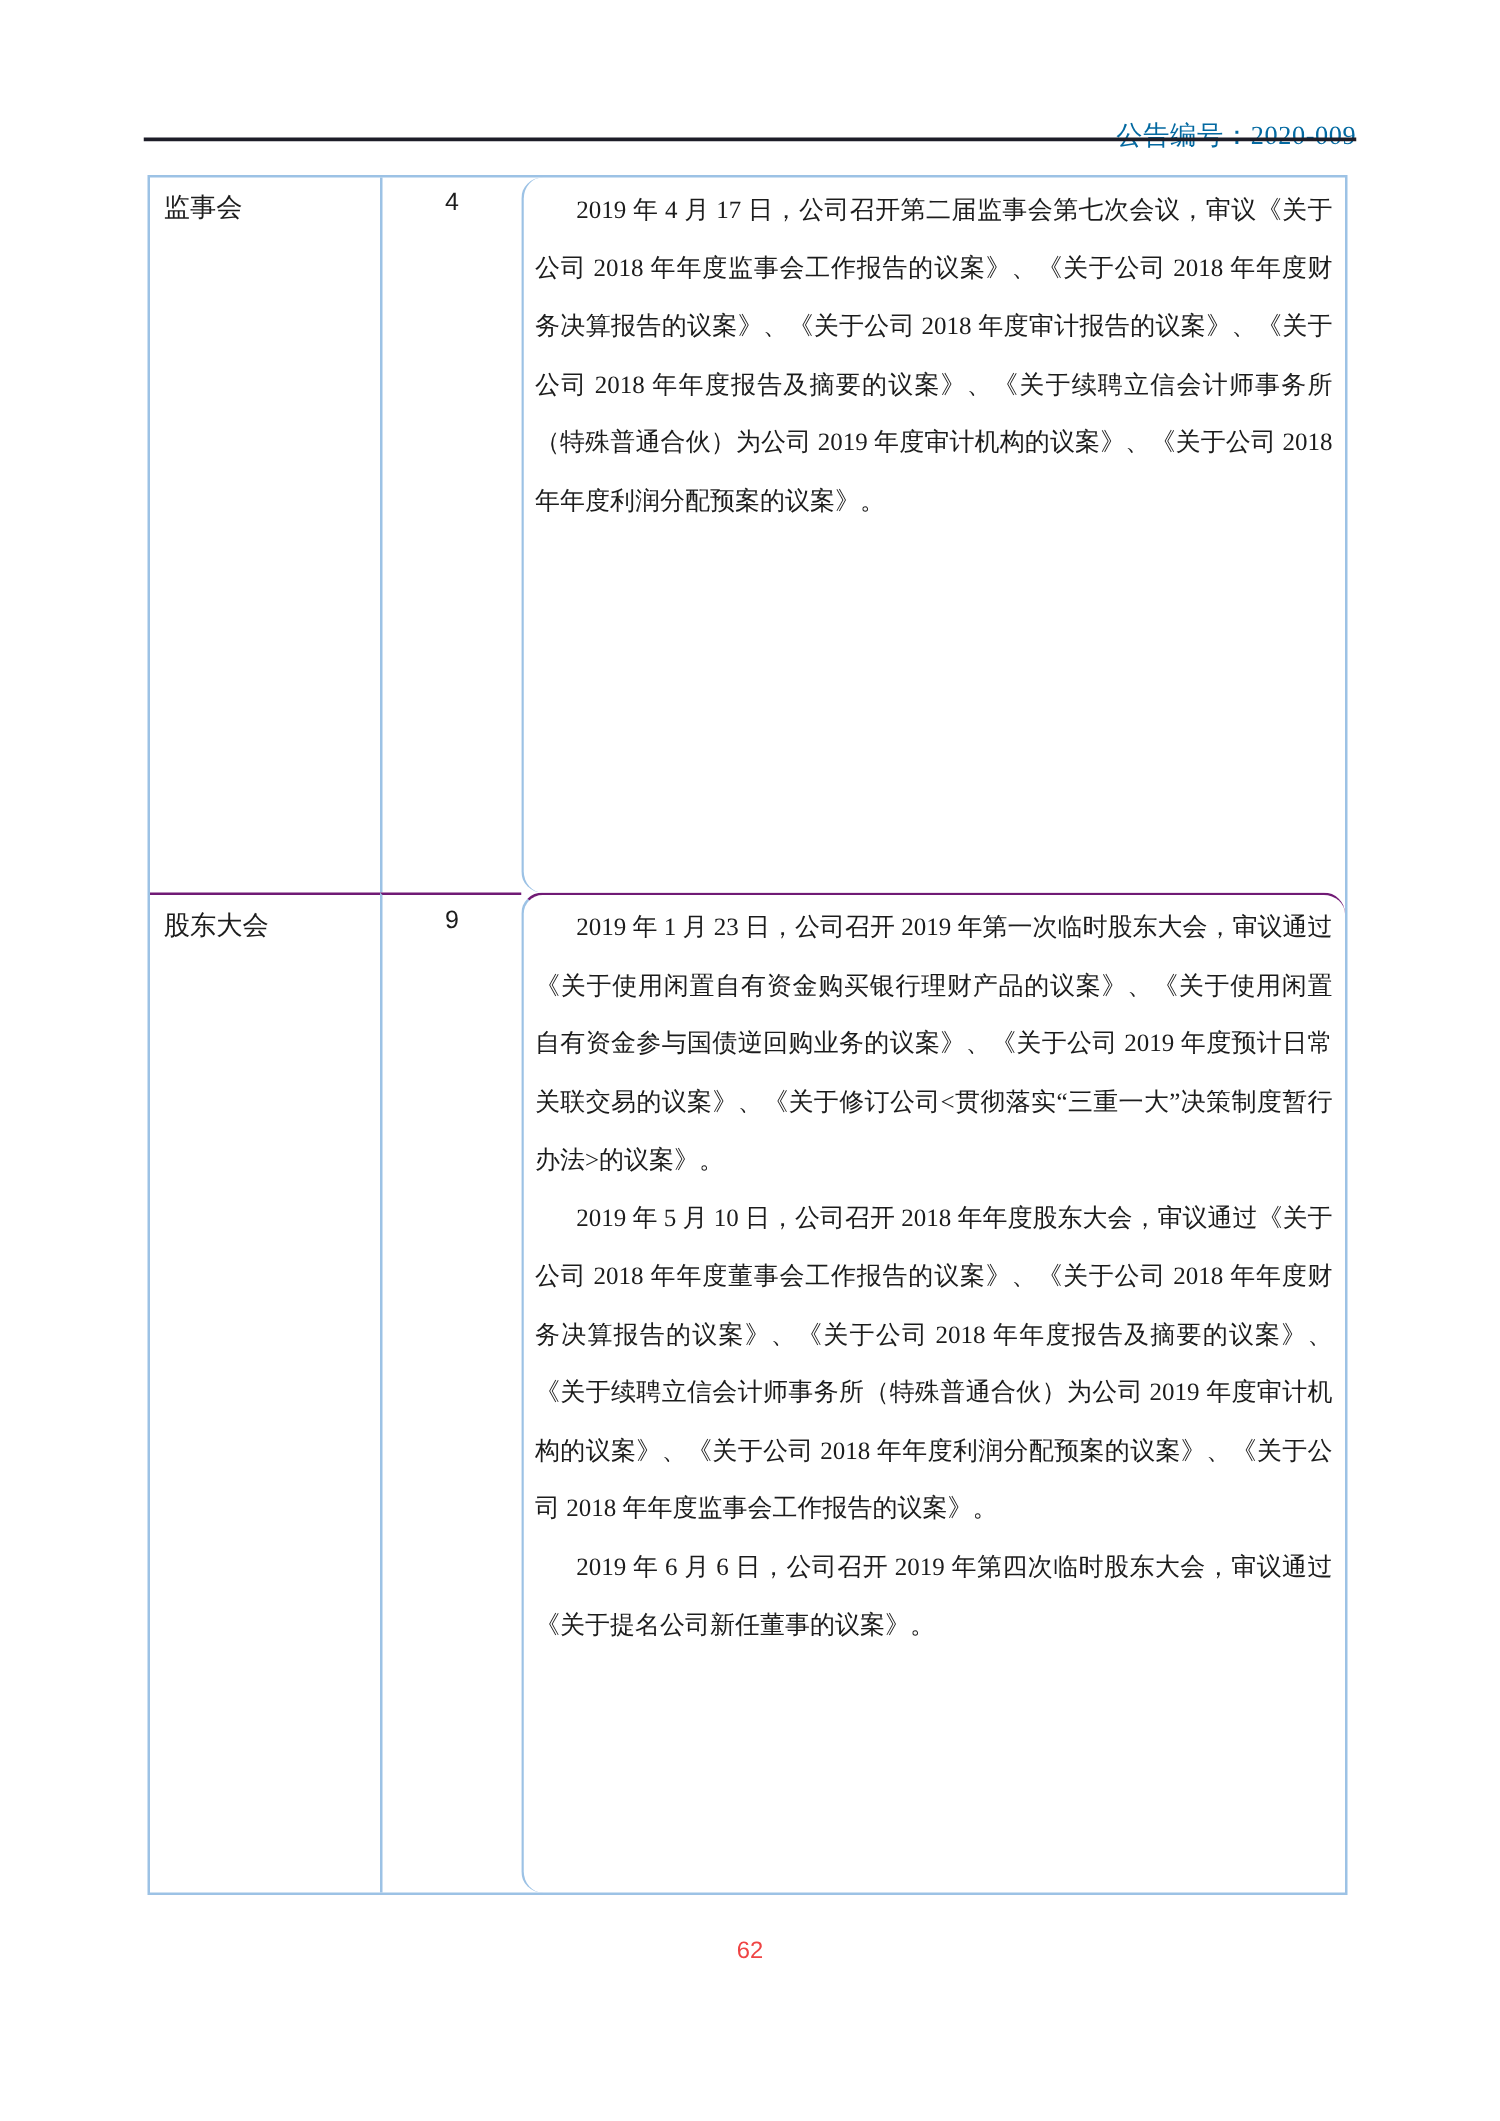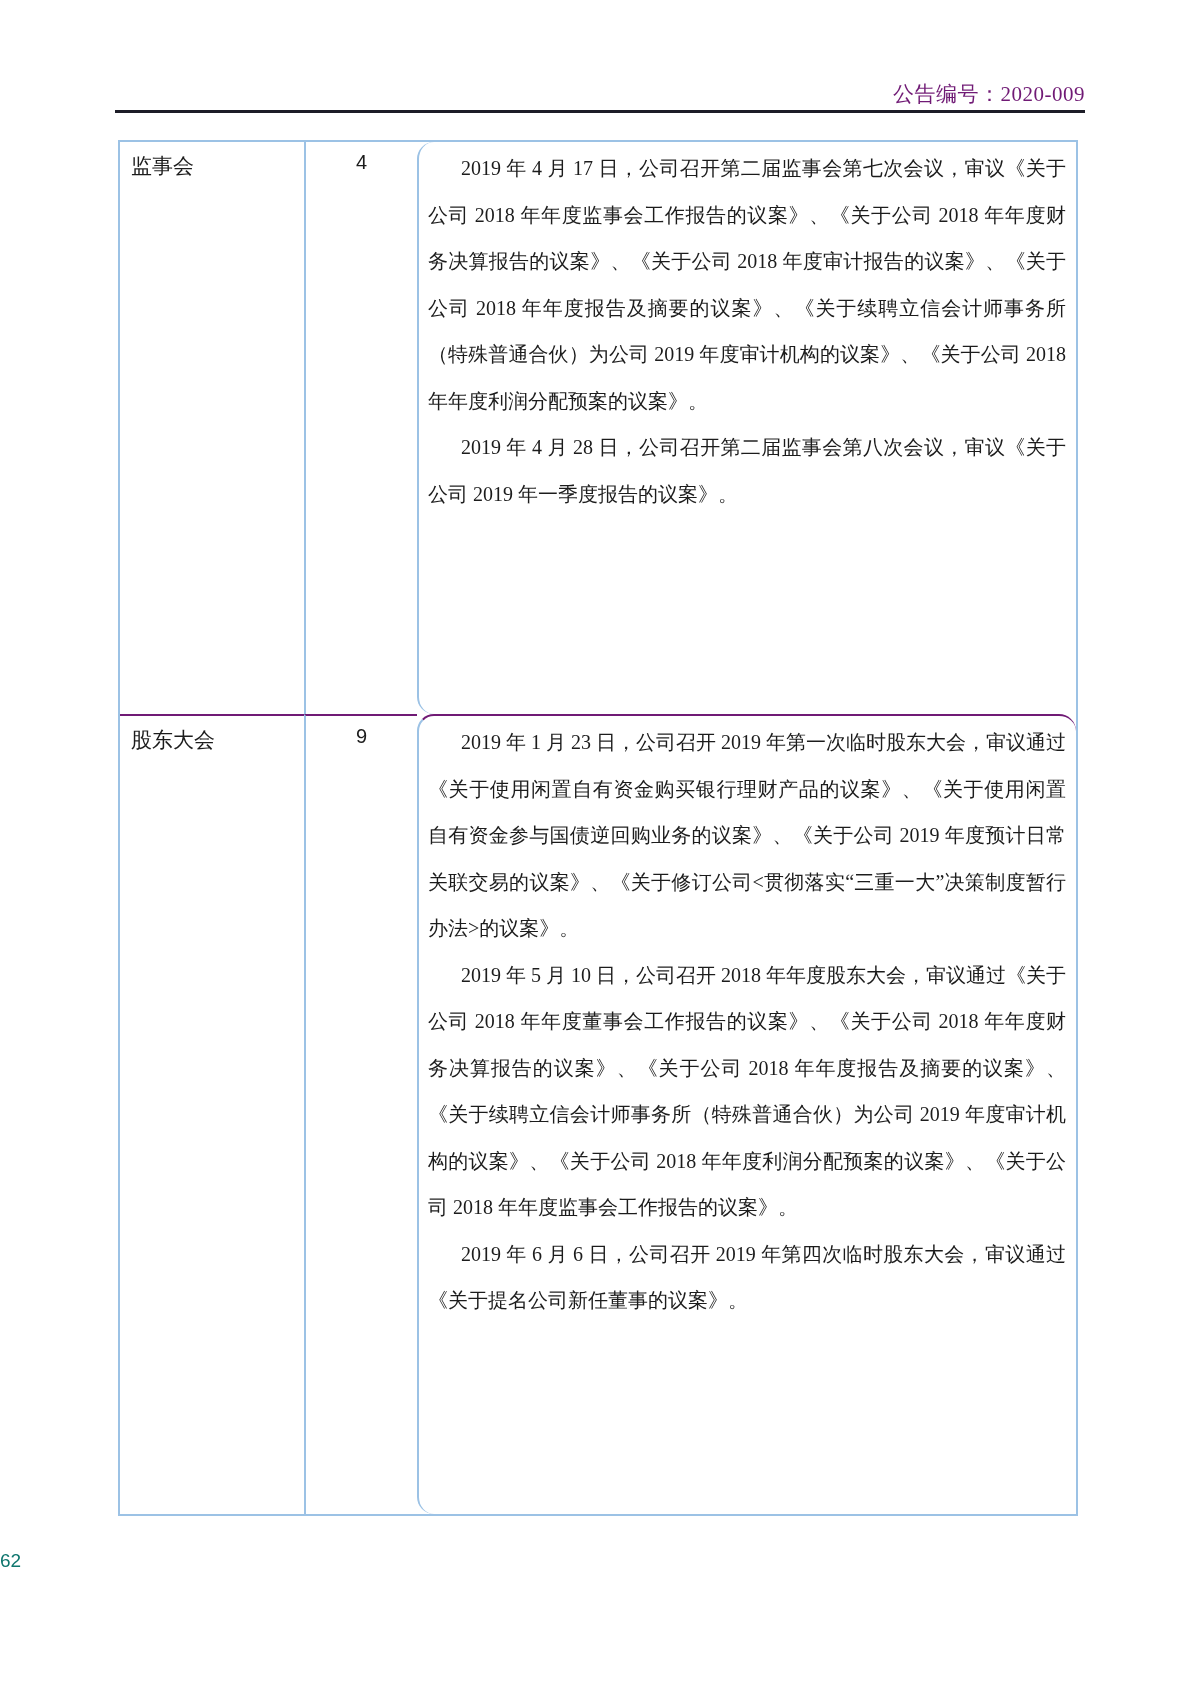--- a/index.html
+++ b/index.html
@@ -8,24 +8,24 @@
     width: 1200px; height: 1697px;
     position: relative;
     font-family: "Liberation Serif", "DejaVu Serif", serif;
     color: #1c1c1c;
   }
   .page { position: absolute; inset: 0; background: #ffffff; }
 
   
   .header-note {
     position: absolute;
-    top: 80px; right: 115px;
+    top: 94px; right: 115px;
     font-size: 21px;
     letter-spacing: 0.5px;
-    color: #701a75;
+    color: #0369a1;
     white-space: nowrap;
   }
   .header-rule {
     position: absolute;
     left: 115px; top: 110px;
     width: 970px; height: 3px;
     background: #1d1d28;
   }
 
   
@@ -66,43 +66,43 @@
     text-align: justify;
     text-indent: 33px;
     color: #1c1c1c;
   }
 
   
   .page-number {
     position: absolute;
     left: 0; right: 0;
     top: 1550px;
+    text-align: center;
     font-size: 19px;
     font-family: "Liberation Sans", "DejaVu Sans", sans-serif;
-    color: #0f766e;
+    color: #ef4444;
   }
 </style>
 </head>
 <body>
 
 <div class="page">
 
   <div class="header-note">公告编号：2020-009</div>
 
   <div class="header-rule"></div>
 
   <div class="meeting-table">
 
     <div class="cell first-col org-cell">监事会</div>
     <div class="cell count-cell">4</div>
     <div class="cell text-cell">
 
         <p>2019 年 4 月 17 日，公司召开第二届监事会第七次会议，审议《关于公司 2018 年年度监事会工作报告的议案》、《关于公司 2018 年年度财务决算报告的议案》、《关于公司 2018 年度审计报告的议案》、《关于公司 2018 年年度报告及摘要的议案》、《关于续聘立信会计师事务所（特殊普通合伙）为公司 2019 年度审计机构的议案》、《关于公司 2018 年年度利润分配预案的议案》。</p>
 
-        <p>2019 年 4 月 28 日，公司召开第二届监事会第八次会议，审议《关于公司 2019 年一季度报告的议案》。</p>
 
 
       </div>
 
     <div class="cell first-col row2 org-cell">股东大会</div>
     <div class="cell row2 count-cell">9</div>
     <div class="cell row2 text-cell">
 
         <p>2019 年 1 月 23 日，公司召开 2019 年第一次临时股东大会，审议通过《关于使用闲置自有资金购买银行理财产品的议案》、《关于使用闲置自有资金参与国债逆回购业务的议案》、《关于公司 2019 年度预计日常关联交易的议案》、《关于修订公司&lt;贯彻落实“三重一大”决策制度暂行办法&gt;的议案》。</p>
 

